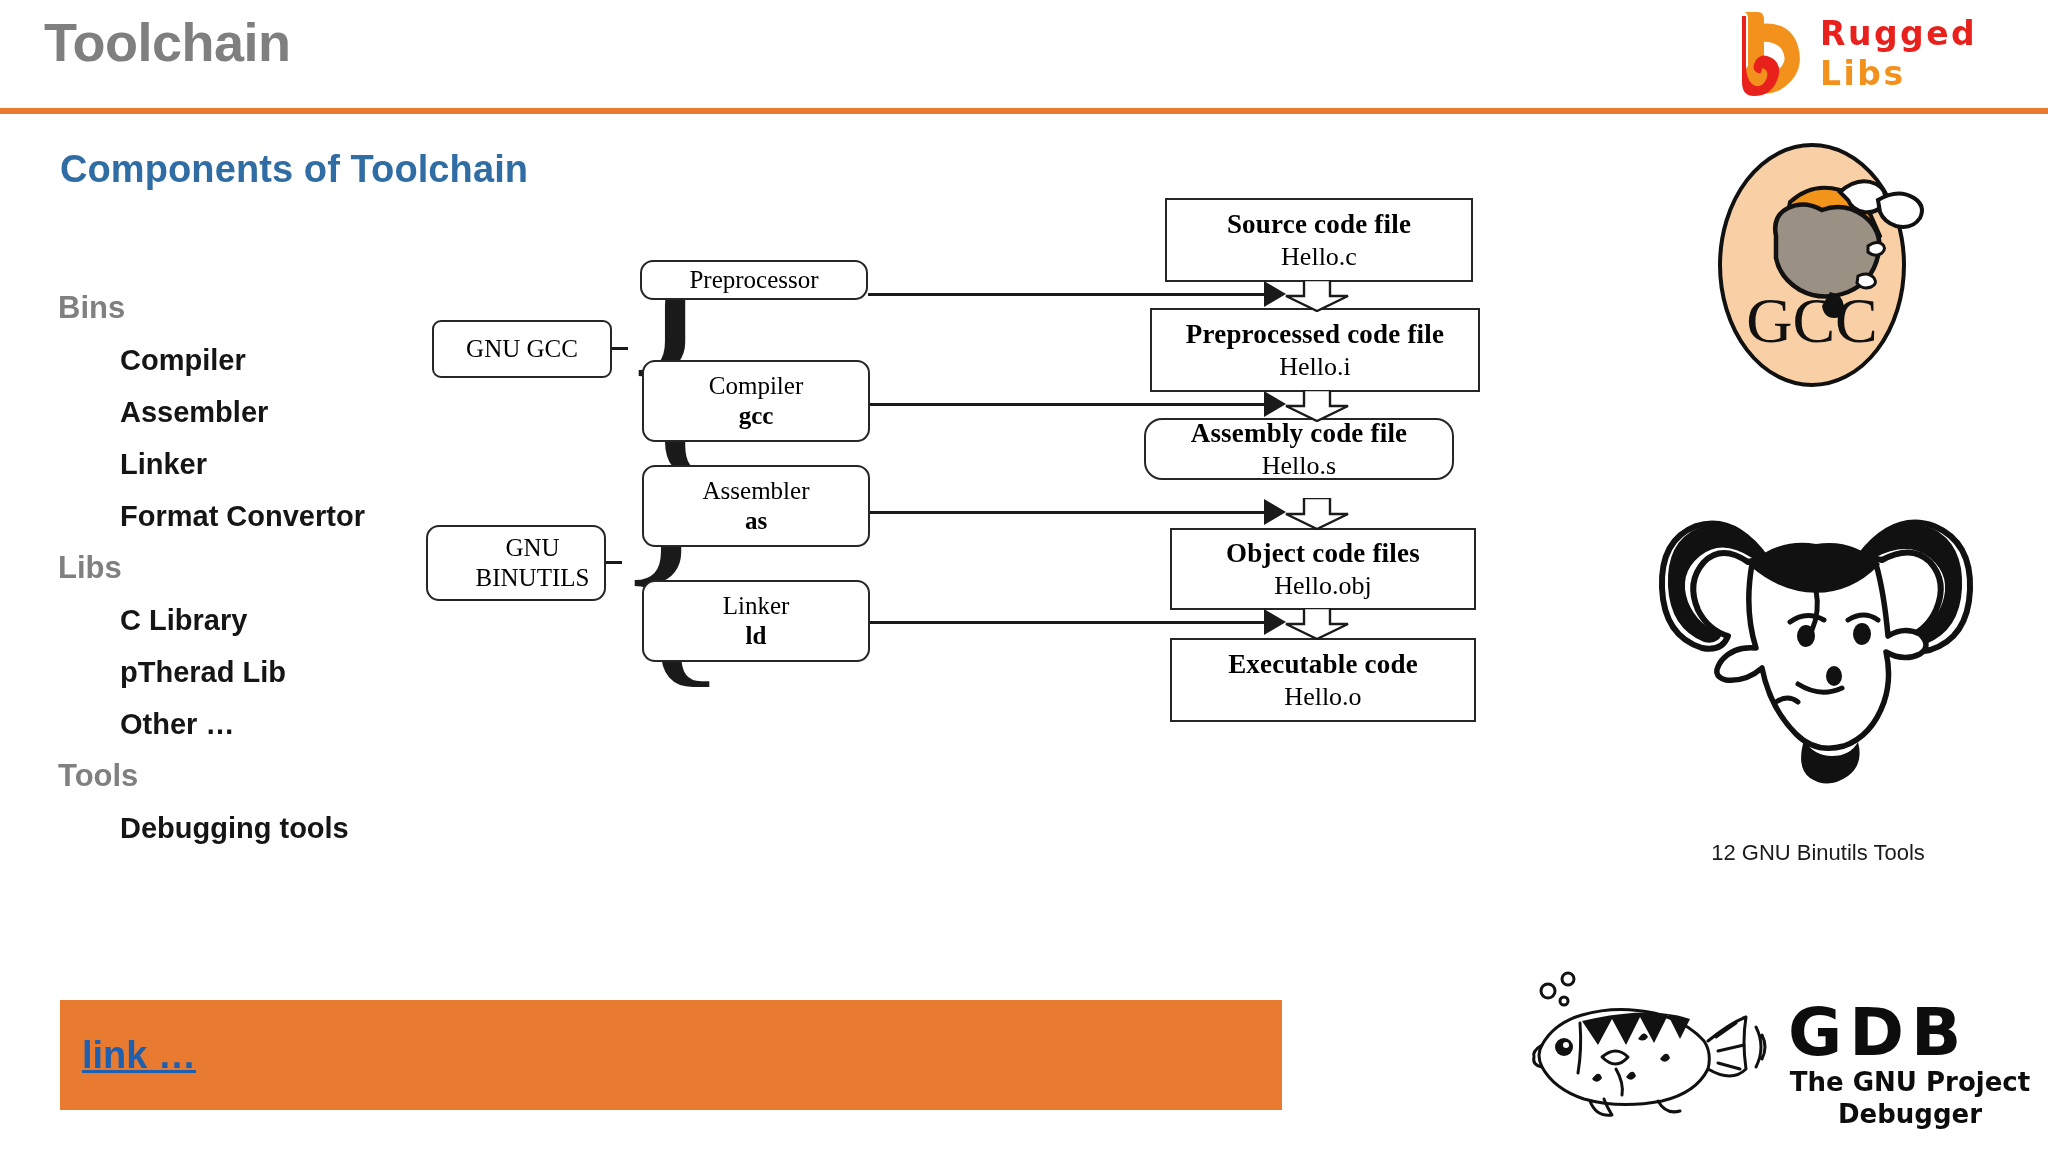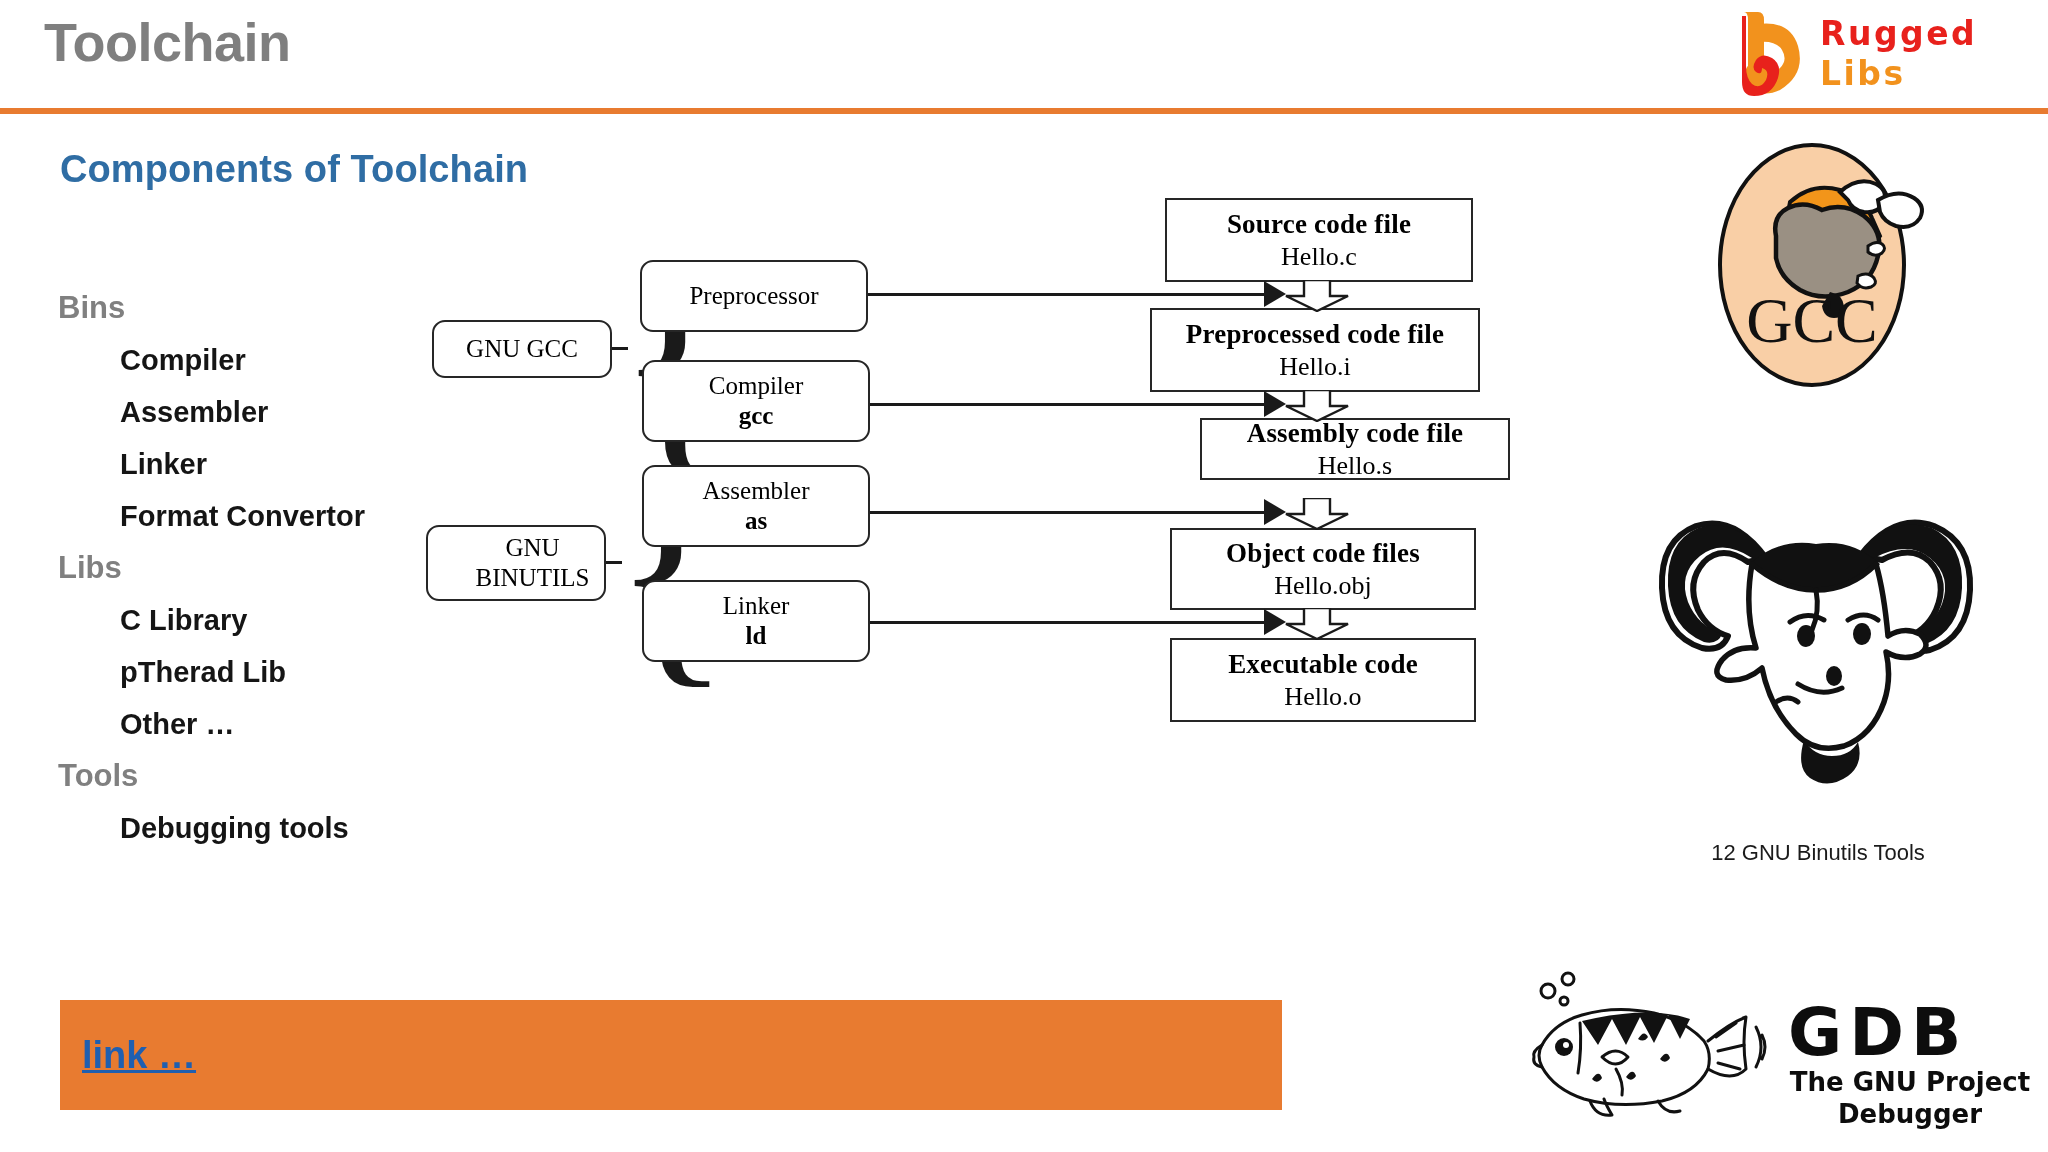--- a/index.html
+++ b/index.html
@@ -264,33 +264,33 @@
   <div class="outline-item">C Library</div>
   <div class="outline-item">pTherad Lib</div>
   <div class="outline-item">Other …</div>
 
   <div class="outline-group-label">Tools</div>
   <div class="outline-item">Debugging tools</div>
 </div>
 
 <div id="flow-diagram">
 
-  <div class="dnode rounded" style="left:-88px; top:140px; width:180px; height:58px;">
+  <div class="dnode rounded" style="left:-88px; top:140px; width:180px; height:58px;border-radius:9px;">
     <span class="l1">GNU GCC</span>
   </div>
 
   <div class="dnode rounded" style="left:-94px; top:345px; width:180px; height:76px;padding-left:33px;">
     <span class="l1">GNU</span>
     <span class="l1">BINUTILS</span>
   </div>
 
   <div class="brace" style="left:96px; top:55px; font-size:250px;">{</div>
   <div class="brace" style="left:92px; top:265px; font-size:250px;">{</div>
 
-  <div class="dnode rounded" style="left:120px; top:80px; width:228px; height:72px;">
+  <div class="dnode rounded" style="left:120px; top:80px; width:228px; height:40px;">
     <span class="l1">Preprocessor</span>
   </div>
 
   <div class="dnode rounded" style="left:122px; top:180px; width:228px; height:82px;">
     <span class="l1">Compiler</span>
     <span class="l2">gcc</span>
   </div>
 
   <div class="dnode rounded" style="left:122px; top:285px; width:228px; height:82px;">
     <span class="l1">Assembler</span>
@@ -308,21 +308,21 @@
   <div class="dnode filebox" style="left:645px; top:18px; width:308px; height:84px;">
     <span class="l1">Source code file</span>
     <span class="l2">Hello.c</span>
   </div>
 
   <div class="dnode filebox" style="left:630px; top:128px; width:330px; height:84px;justify-content:center;">
     <span class="l1">Preprocessed code file</span>
     <span class="l2">Hello.i</span>
   </div>
 
-  <div class="dnode filebox" style="left:680px; top:238px; width:310px; height:62px;">
+  <div class="dnode filebox" style="left:624px; top:238px; width:310px; height:62px;border-radius:18px;">
     <span class="l1">Assembly code file</span>
     <span class="l2">Hello.s</span>
   </div>
 
   <div class="dnode filebox" style="left:650px; top:348px; width:306px; height:82px;">
     <span class="l1">Object code files</span>
     <span class="l2">Hello.obj</span>
   </div>
 
   <div class="dnode filebox" style="left:650px; top:458px; width:306px; height:84px;">

